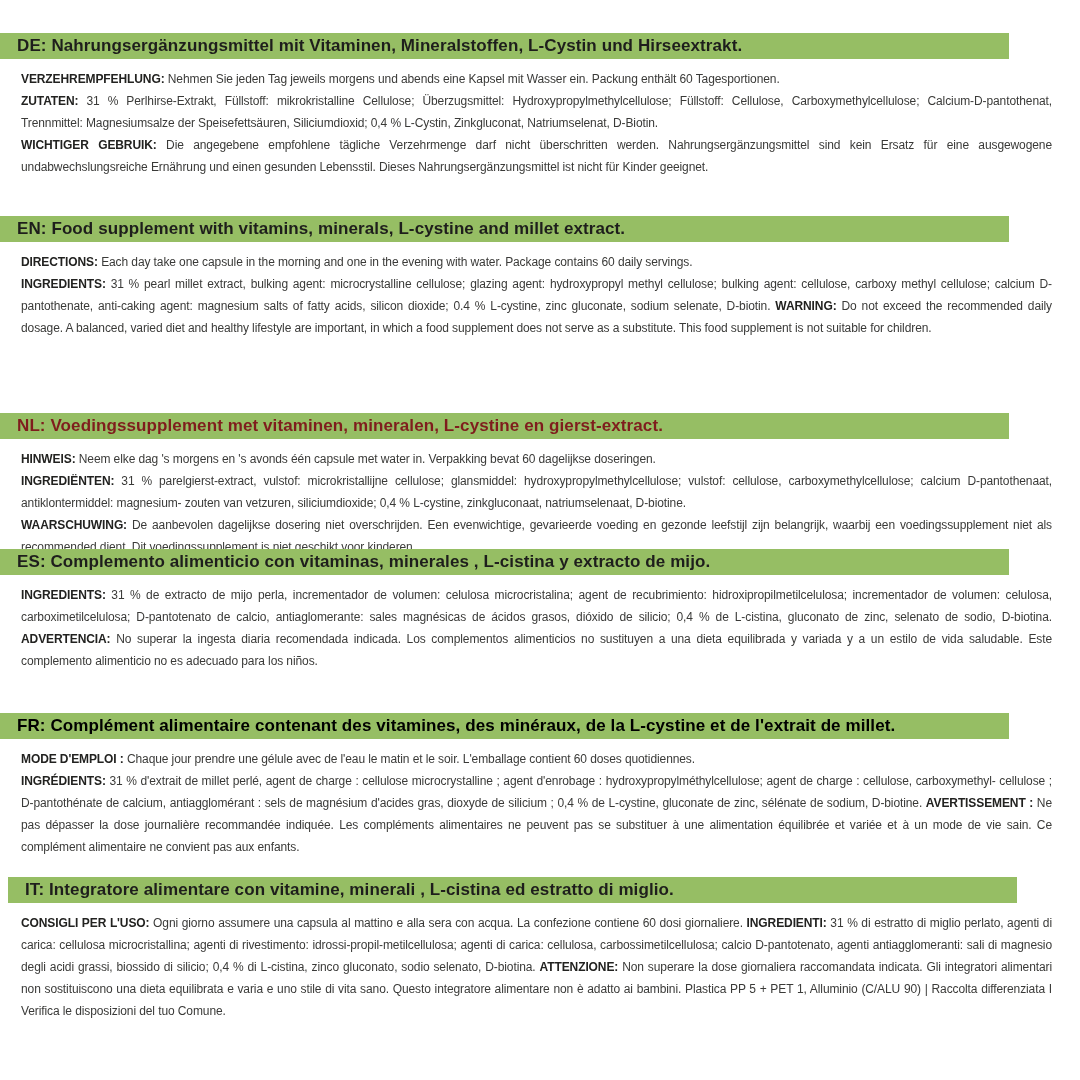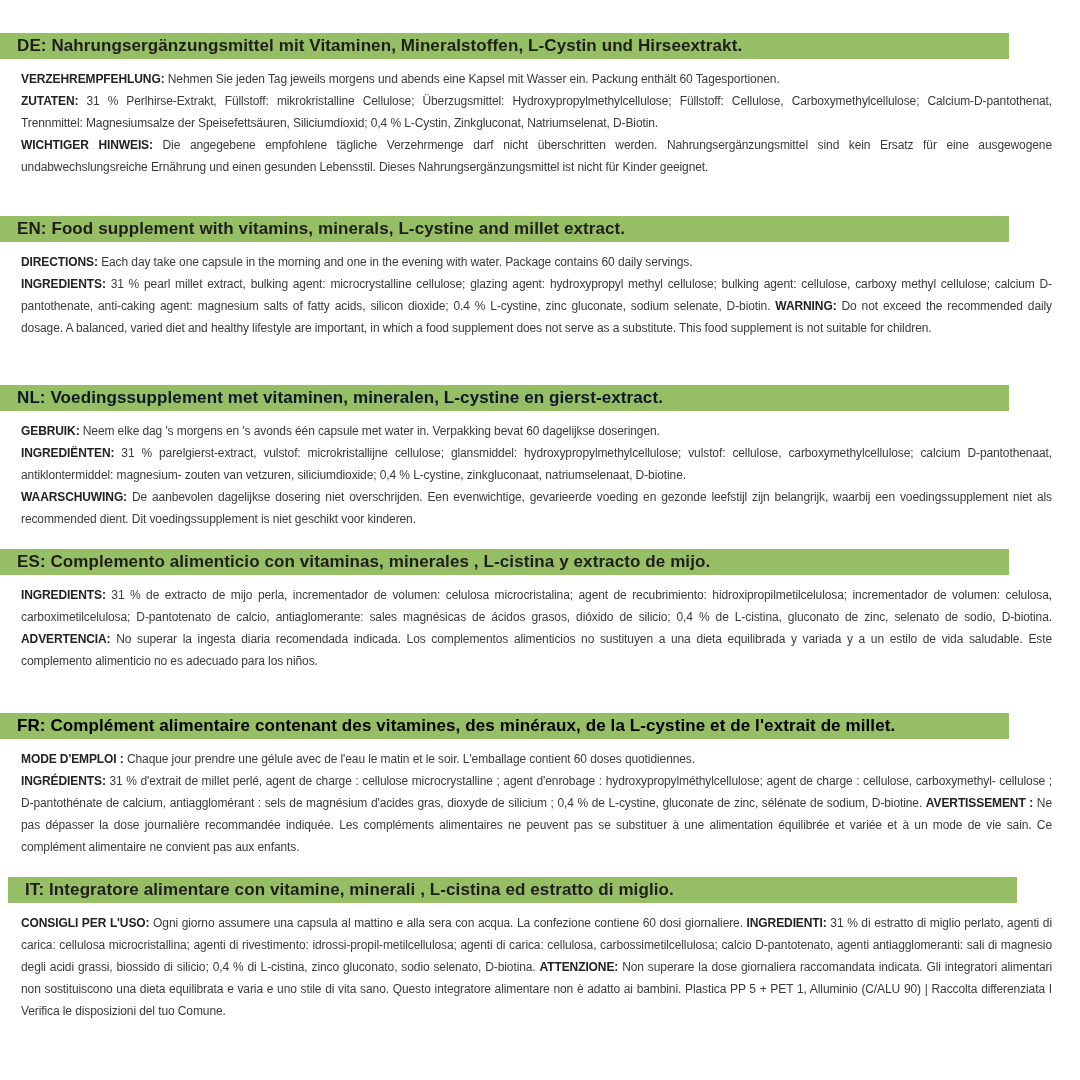--- a/index.html
+++ b/index.html
@@ -53,34 +53,34 @@
 </style>
 </head>
 <body>
 
 <div id="label-root" style="background: rgb(255, 255, 255);">
     <section class="section" style="top: 33px;">
       <div class="lang-bar" style="background: rgb(150, 190, 100); color: rgb(30, 30, 28);">DE: Nahrungsergänzungsmittel mit Vitaminen, Mineralstoffen, L-Cystin und Hirseextrakt.</div>
       <div class="section-body" style="color: rgb(58, 58, 56);">
         <p><b>VERZEHREMPFEHLUNG:</b><span> Nehmen Sie jeden Tag jeweils morgens und abends eine Kapsel mit Wasser ein. Packung enthält 60 Tagesportionen.</span></p>
         <p><b>ZUTATEN:</b><span> 31 % Perlhirse-Extrakt, Füllstoff: mikrokristalline Cellulose; Überzugsmittel: Hydroxypropylmethylcellulose; Füllstoff: Cellulose, Carboxymethylcellulose; Calcium-D-pantothenat, Trennmittel: Magnesiumsalze der Speisefettsäuren, Siliciumdioxid; 0,4 % L-Cystin, Zinkgluconat, Natriumselenat, D-Biotin.</span></p>
-        <p><b>WICHTIGER HINWEIS:</b><span> Die angegebene empfohlene tägliche Verzehrmenge darf nicht überschritten werden. Nahrungsergänzungsmittel sind kein Ersatz für eine ausgewogene undabwechslungsreiche Ernährung und einen gesunden Lebensstil. Dieses Nahrungsergänzungsmittel ist nicht für Kinder geeignet.</span></p>
+        <p><b>WICHTIGER GEBRUIK:</b><span> Die angegebene empfohlene tägliche Verzehrmenge darf nicht überschritten werden. Nahrungsergänzungsmittel sind kein Ersatz für eine ausgewogene undabwechslungsreiche Ernährung und einen gesunden Lebensstil. Dieses Nahrungsergänzungsmittel ist nicht für Kinder geeignet.</span></p>
       </div>
     </section>
     <section class="section" style="top: 216px;">
       <div class="lang-bar" style="background: rgb(150, 190, 100); color: rgb(30, 30, 28);">EN: Food supplement with vitamins, minerals, L-cystine and millet extract.</div>
       <div class="section-body" style="color: rgb(58, 58, 56);">
         <p><b>DIRECTIONS:</b><span> Each day take one capsule in the morning and one in the evening with water. Package contains 60 daily servings.</span></p>
         <p><b>INGREDIENTS:</b><span> 31 % pearl millet extract, bulking agent: microcrystalline cellulose; glazing agent: hydroxypropyl methyl cellulose; bulking agent: cellulose, carboxy methyl cellulose; calcium D-pantothenate, anti-caking agent: magnesium salts of fatty acids, silicon dioxide; 0.4 % L-cystine, zinc gluconate, sodium selenate, D-biotin. </span><b>WARNING:</b><span> Do not exceed the recommended daily dosage. A balanced, varied diet and healthy lifestyle are important, in which a food supplement does not serve as a substitute. This food supplement is not suitable for children.</span></p>
       </div>
     </section>
     <section class="section" style="top: 385px;">
-      <div class="lang-bar" style="background: rgb(150, 190, 100); color: #0f172a;">NL: Voedingssupplement met vitaminen, mineralen, L-cystine en gierst-extract.</div>
+      <div class="lang-bar" style="background: rgb(150, 190, 100); color: #7f1d1d; margin-top: 28px;">NL: Voedingssupplement met vitaminen, mineralen, L-cystine en gierst-extract.</div>
       <div class="section-body" style="color: rgb(58, 58, 56);">
-        <p><b>GEBRUIK:</b><span> Neem elke dag 's morgens en 's avonds één capsule met water in. Verpakking bevat 60 dagelijkse doseringen.</span></p>
+        <p><b>HINWEIS:</b><span> Neem elke dag 's morgens en 's avonds één capsule met water in. Verpakking bevat 60 dagelijkse doseringen.</span></p>
         <p><b>INGREDIËNTEN:</b><span> 31 % parelgierst-extract, vulstof: microkristallijne cellulose; glansmiddel: hydroxypropylmethylcellulose; vulstof: cellulose, carboxymethylcellulose; calcium D-pantothenaat, antiklontermiddel: magnesium- zouten van vetzuren, siliciumdioxide; 0,4 % L-cystine, zinkgluconaat, natriumselenaat, D-biotine.</span></p>
         <p><b>WAARSCHUWING:</b><span> De aanbevolen dagelijkse dosering niet overschrijden. Een evenwichtige, gevarieerde voeding en gezonde leefstijl zijn belangrijk, waarbij een voedingssupplement niet als recommended dient. Dit voedingssupplement is niet geschikt voor kinderen.</span></p>
       </div>
     </section>
     <section class="section" style="top: 549px;">
       <div class="lang-bar" style="background: rgb(150, 190, 100); color: rgb(30, 30, 28);">ES: Complemento alimenticio con vitaminas, minerales , L-cistina y extracto de mijo.</div>
       <div class="section-body" style="color: rgb(58, 58, 56);">
         <p><b>INGREDIENTS:</b><span> 31 % de extracto de mijo perla, incrementador de volumen: celulosa microcristalina; agent de recubrimiento: hidroxipropilmetilcelulosa; incrementador de volumen: celulosa, carboximetilcelulosa; D-pantotenato de calcio, antiaglomerante: sales magnésicas de ácidos grasos, dióxido de silicio; 0,4 % de L-cistina, gluconato de zinc, selenato de sodio, D-biotina. </span><b>ADVERTENCIA:</b><span> No superar la ingesta diaria recomendada indicada. Los complementos alimenticios no sustituyen a una dieta equilibrada y variada y a un estilo de vida saludable. Este complemento alimenticio no es adecuado para los niños.</span></p>
       </div>
     </section>

